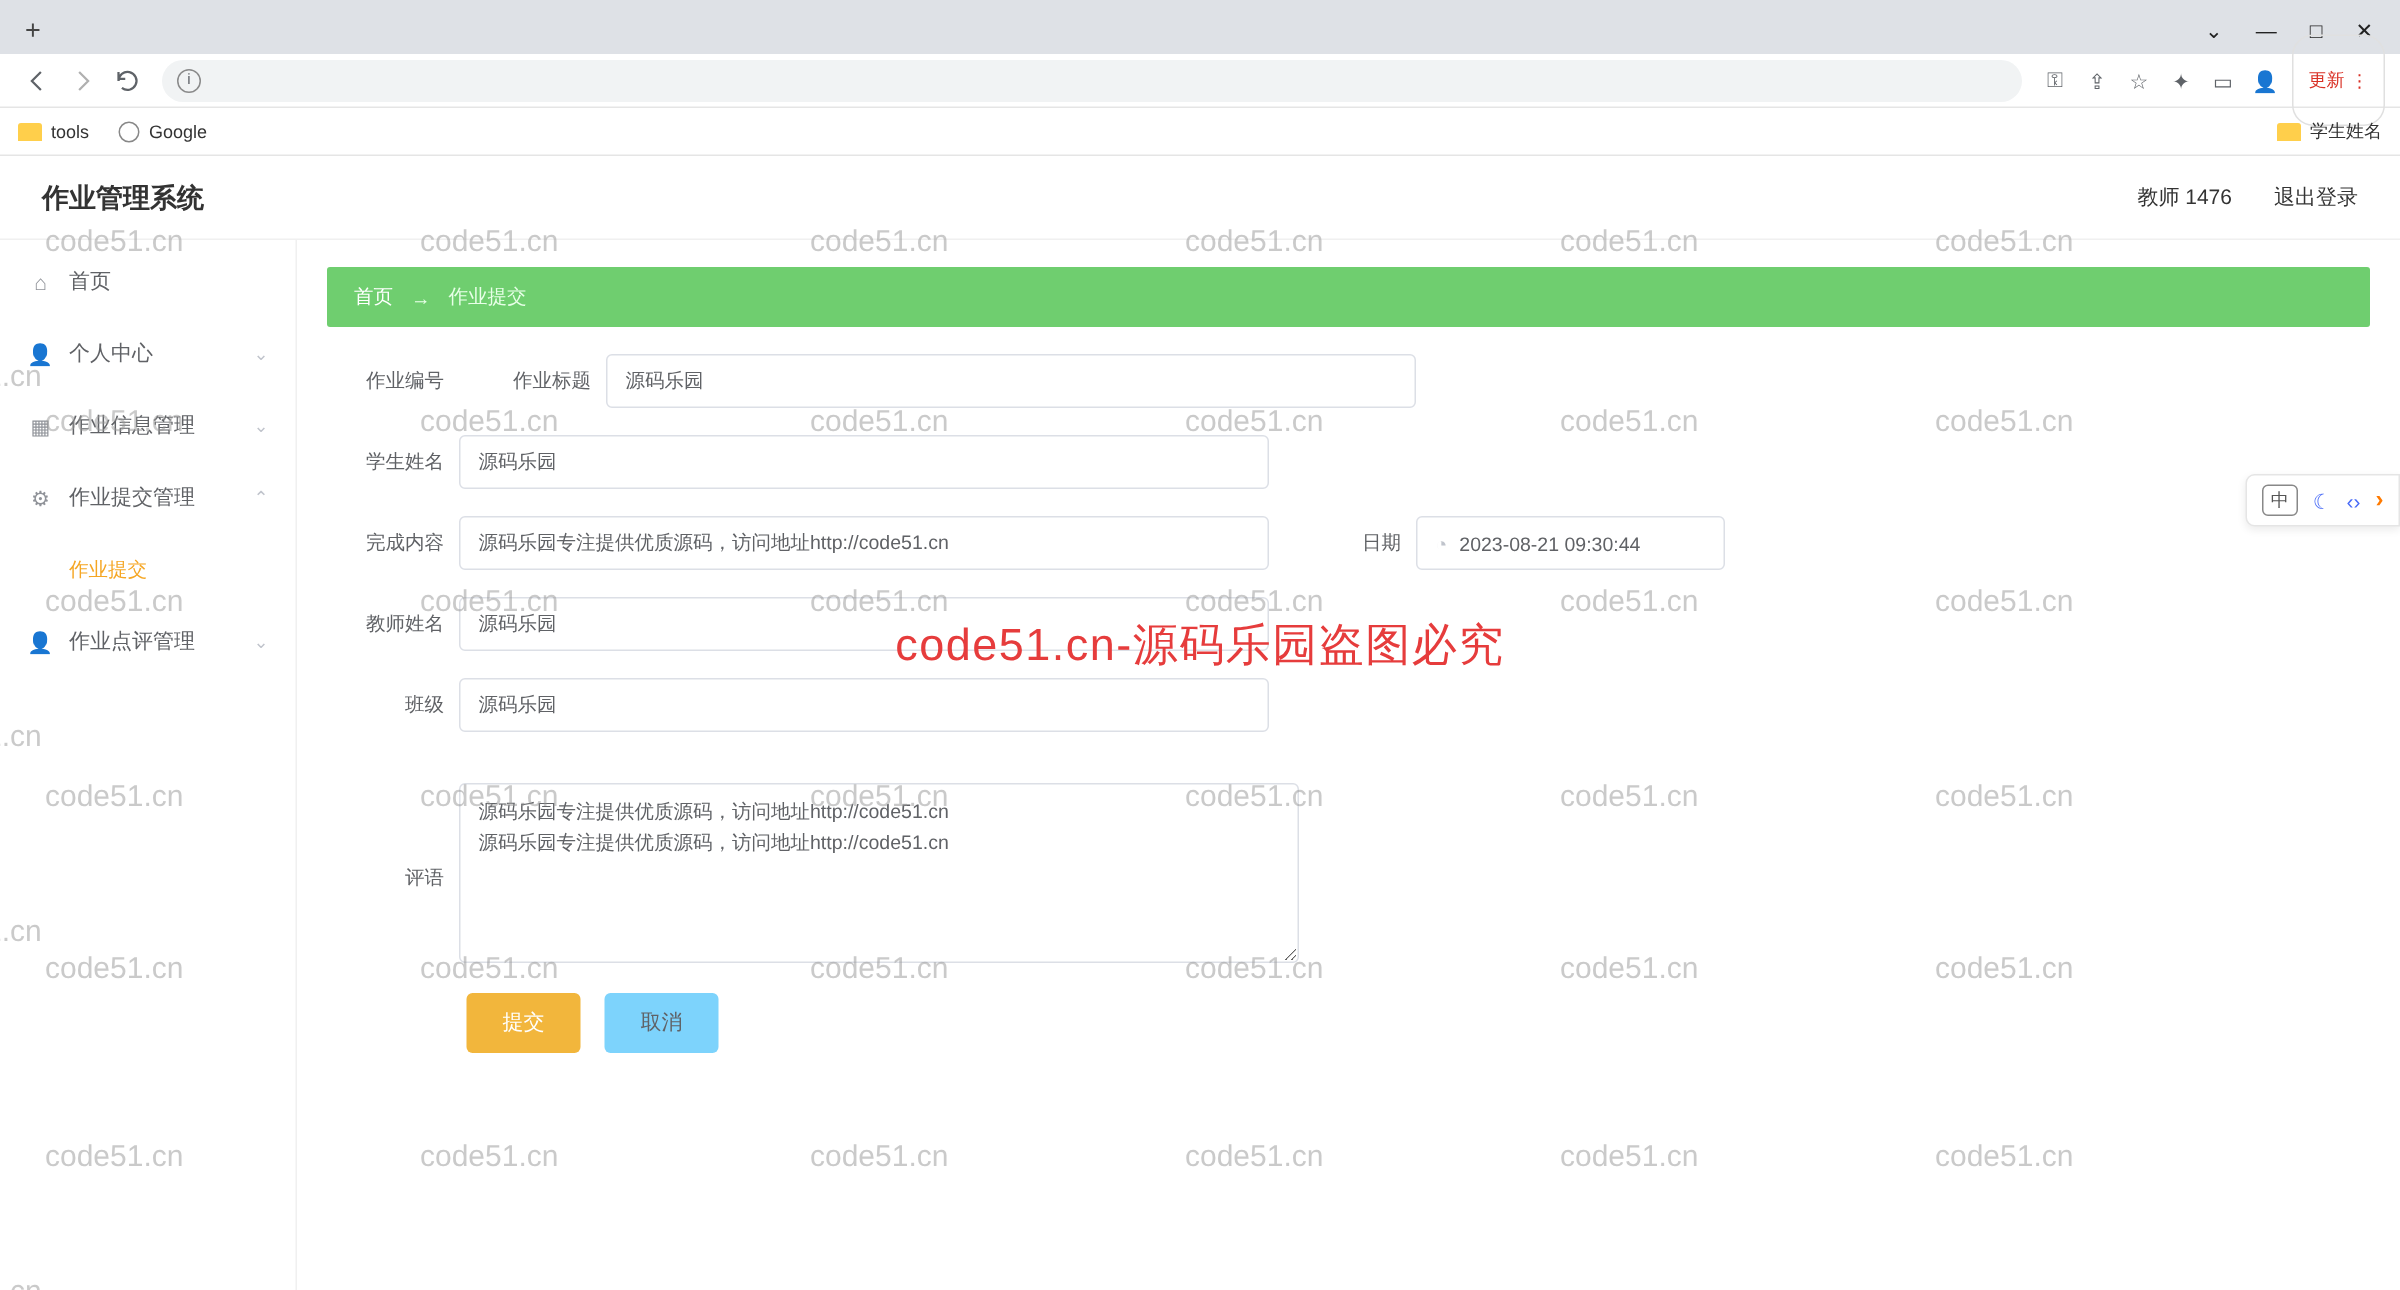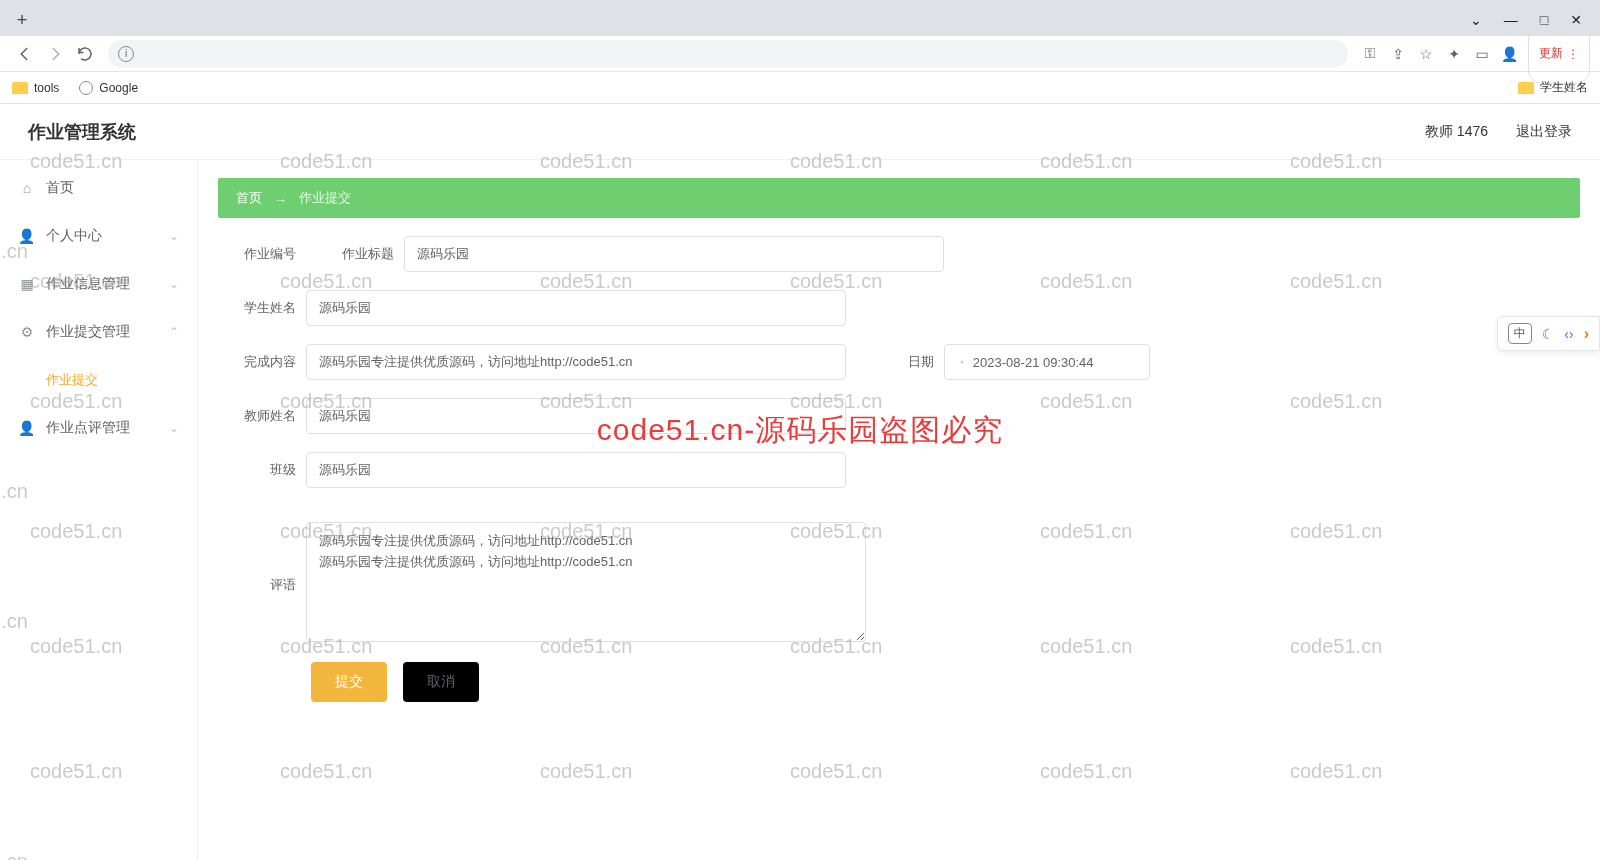--- a/index.html
+++ b/index.html
@@ -205,21 +205,21 @@
   line-height:1.6;
   font-family:inherit;
 }
 
 .btns { display:flex;gap:16px;margin-left:85px;margin-top:20px; }
 .btn {
   height:40px;padding:0 24px;border-radius:4px;border:none;
   font-size:14px;cursor:pointer;
 }
 .btn-primary { background:#f2b63c;color:#fff; }
-.btn-cancel { background:#000000;color:#606266; }
+.btn-cancel { background:#7dd3fc;color:#606266; }
 
 
 .wm {
   position:absolute;inset:0;pointer-events:none;
   z-index: 50;
 }
 .wm .wm-text {
   position:absolute;
   color:rgba(150,150,150,0.5);
   font-size:20px;

